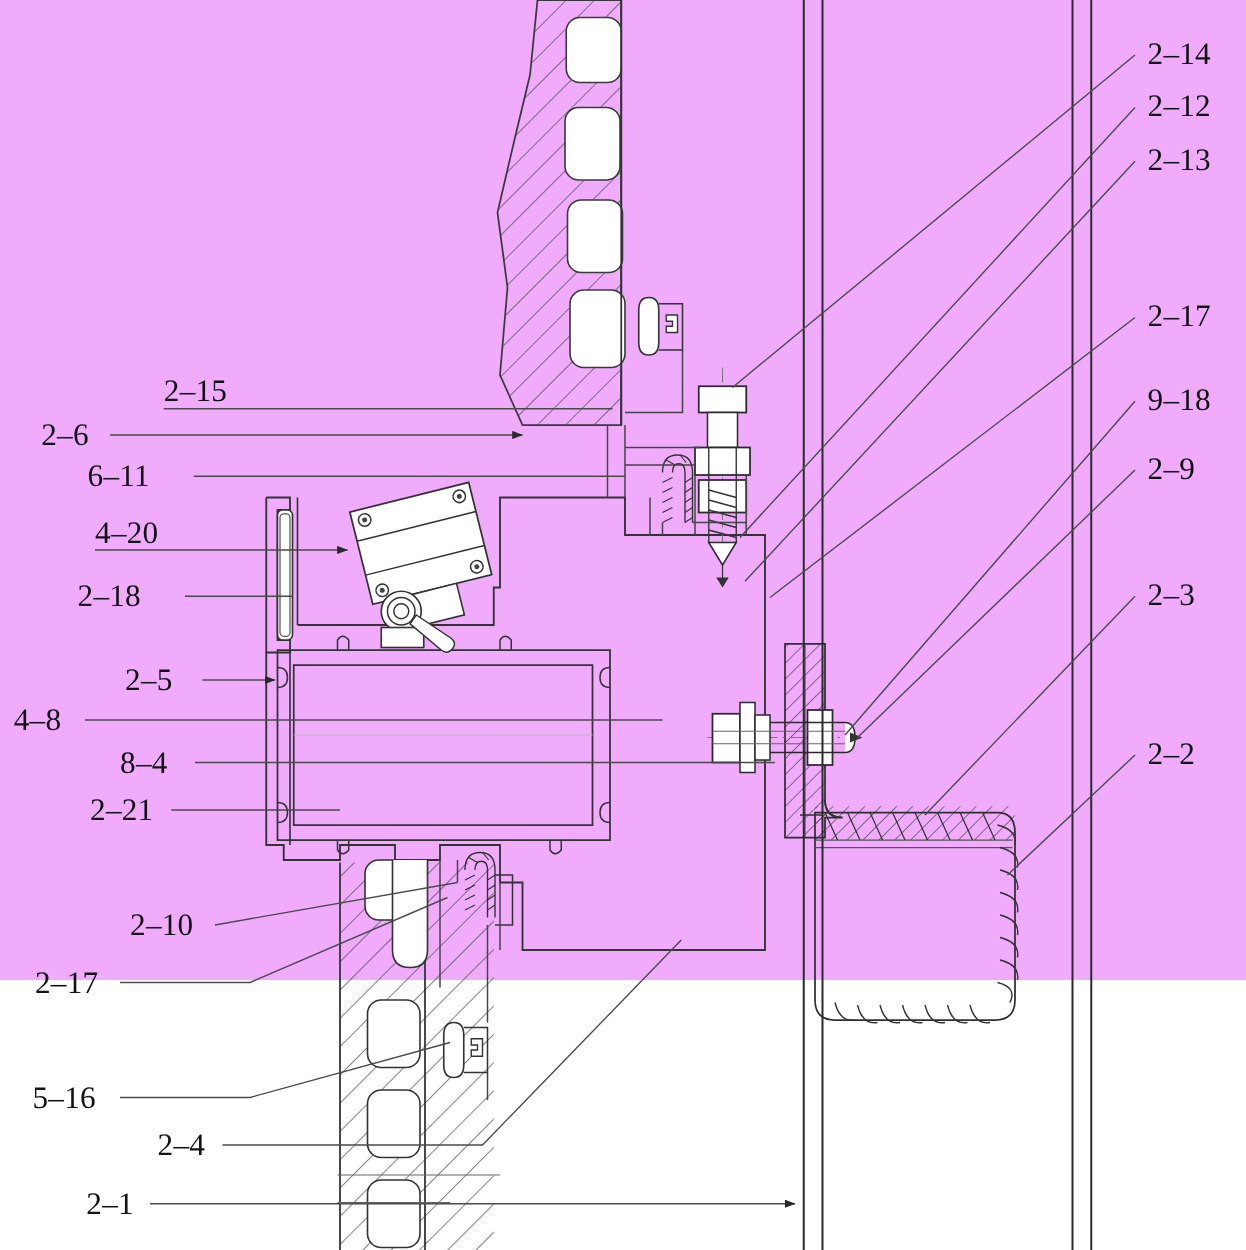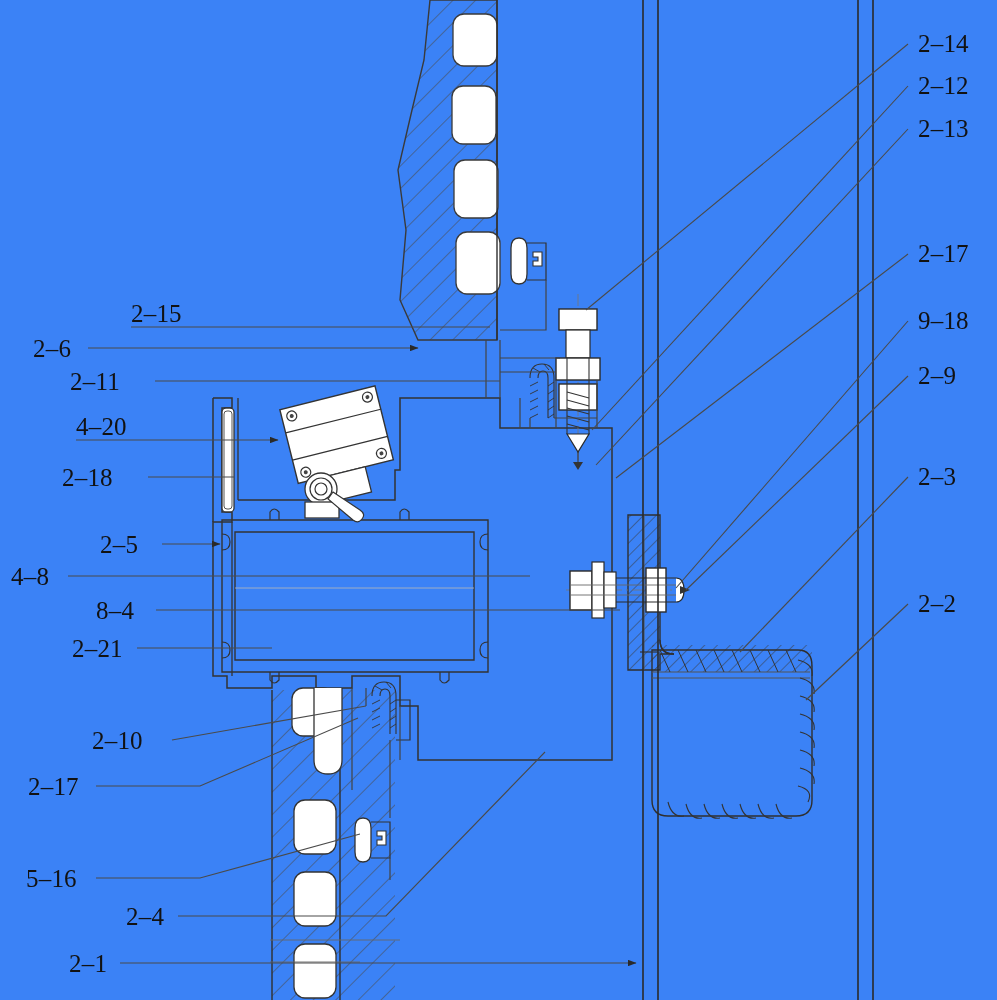--- a/index.html
+++ b/index.html
@@ -1,18 +1,18 @@
 <!DOCTYPE html>
 <html><head>
 <meta charset="utf-8">
 <style>
   html,body{margin:0;padding:0;background:#ffffff;}
   body{width:997px;height:1000px;overflow:hidden;
        font-family:"Liberation Serif","DejaVu Serif",serif;}
-  #root{position:relative;width:997px;height:1000px;background:#3b82f6;}
+  #root{position:relative;width:997px;height:784px;background:#f0abfc;}
   #drawing{position:absolute;left:0;top:0;width:997px;height:1000px;}
   .lbl{position:absolute;font-family:"Liberation Serif","DejaVu Serif",serif;
        font-size:25px;color:#121212;white-space:nowrap;letter-spacing:.2px;}
 </style>
 </head>
 <body>
 
 <div id="root">
 
   <svg id="drawing" viewBox="0 0 997 1000" xmlns="http://www.w3.org/2000/svg">
@@ -303,26 +303,26 @@
   <div class="lbl" style="left:918px;top:72px">2–12</div>
   <div class="lbl" style="left:918px;top:115px">2–13</div>
   <div class="lbl" style="left:918px;top:240px">2–17</div>
   <div class="lbl" style="left:918px;top:307px">9–18</div>
   <div class="lbl" style="left:918px;top:362px">2–9</div>
   <div class="lbl" style="left:918px;top:463px">2–3</div>
   <div class="lbl" style="left:918px;top:590px">2–2</div>
 
   <div class="lbl" style="left:131px;top:300px">2–15</div>
   <div class="lbl" style="left:33px;top:335px">2–6</div>
-  <div class="lbl" style="left:70px;top:368px">2–11</div>
+  <div class="lbl" style="left:70px;top:368px">6–11</div>
   <div class="lbl" style="left:76px;top:413px">4–20</div>
   <div class="lbl" style="left:62px;top:464px">2–18</div>
   <div class="lbl" style="left:100px;top:531px">2–5</div>
   <div class="lbl" style="left:11px;top:563px">4–8</div>
   <div class="lbl" style="left:96px;top:597px">8–4</div>
   <div class="lbl" style="left:72px;top:635px">2–21</div>
-  <div class="lbl" style="left:92px;top:727px">2–10</div>
+  <div class="lbl" style="left:104px;top:727px">2–10</div>
   <div class="lbl" style="left:28px;top:773px">2–17</div>
   <div class="lbl" style="left:26px;top:865px">5–16</div>
   <div class="lbl" style="left:126px;top:903px">2–4</div>
   <div class="lbl" style="left:69px;top:950px">2–1</div>
 
 </div>
 
 </body></html>

